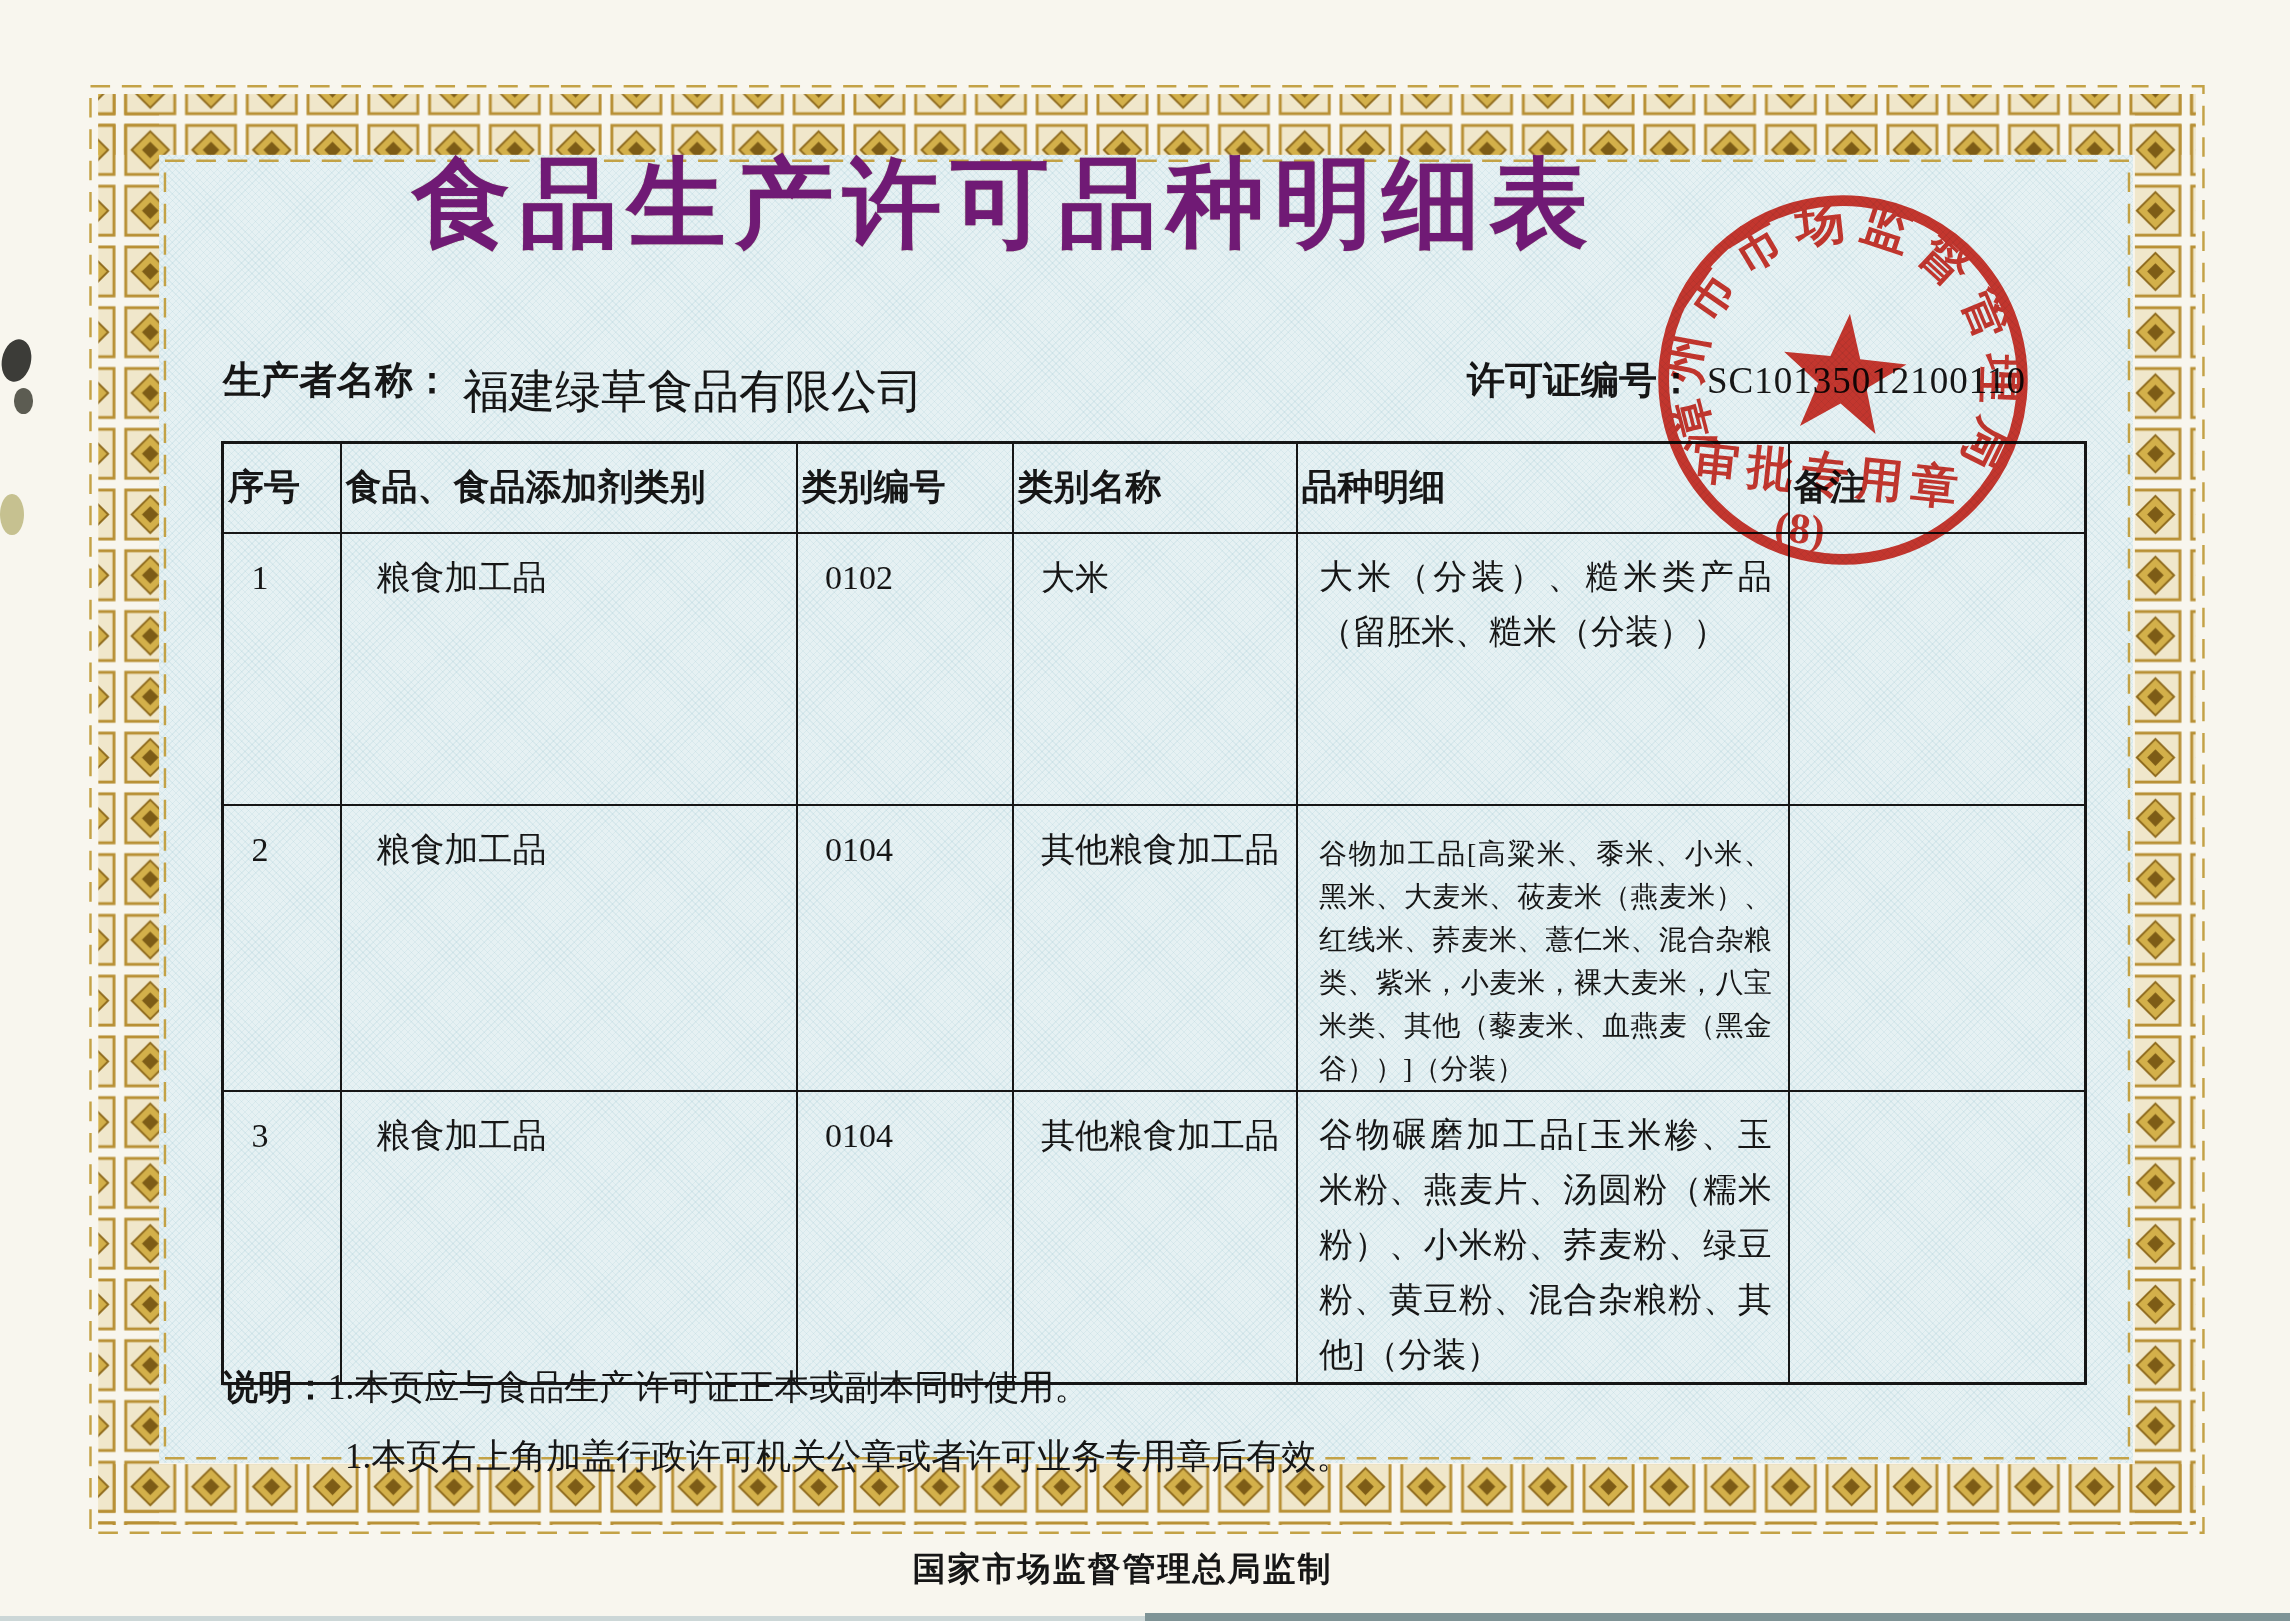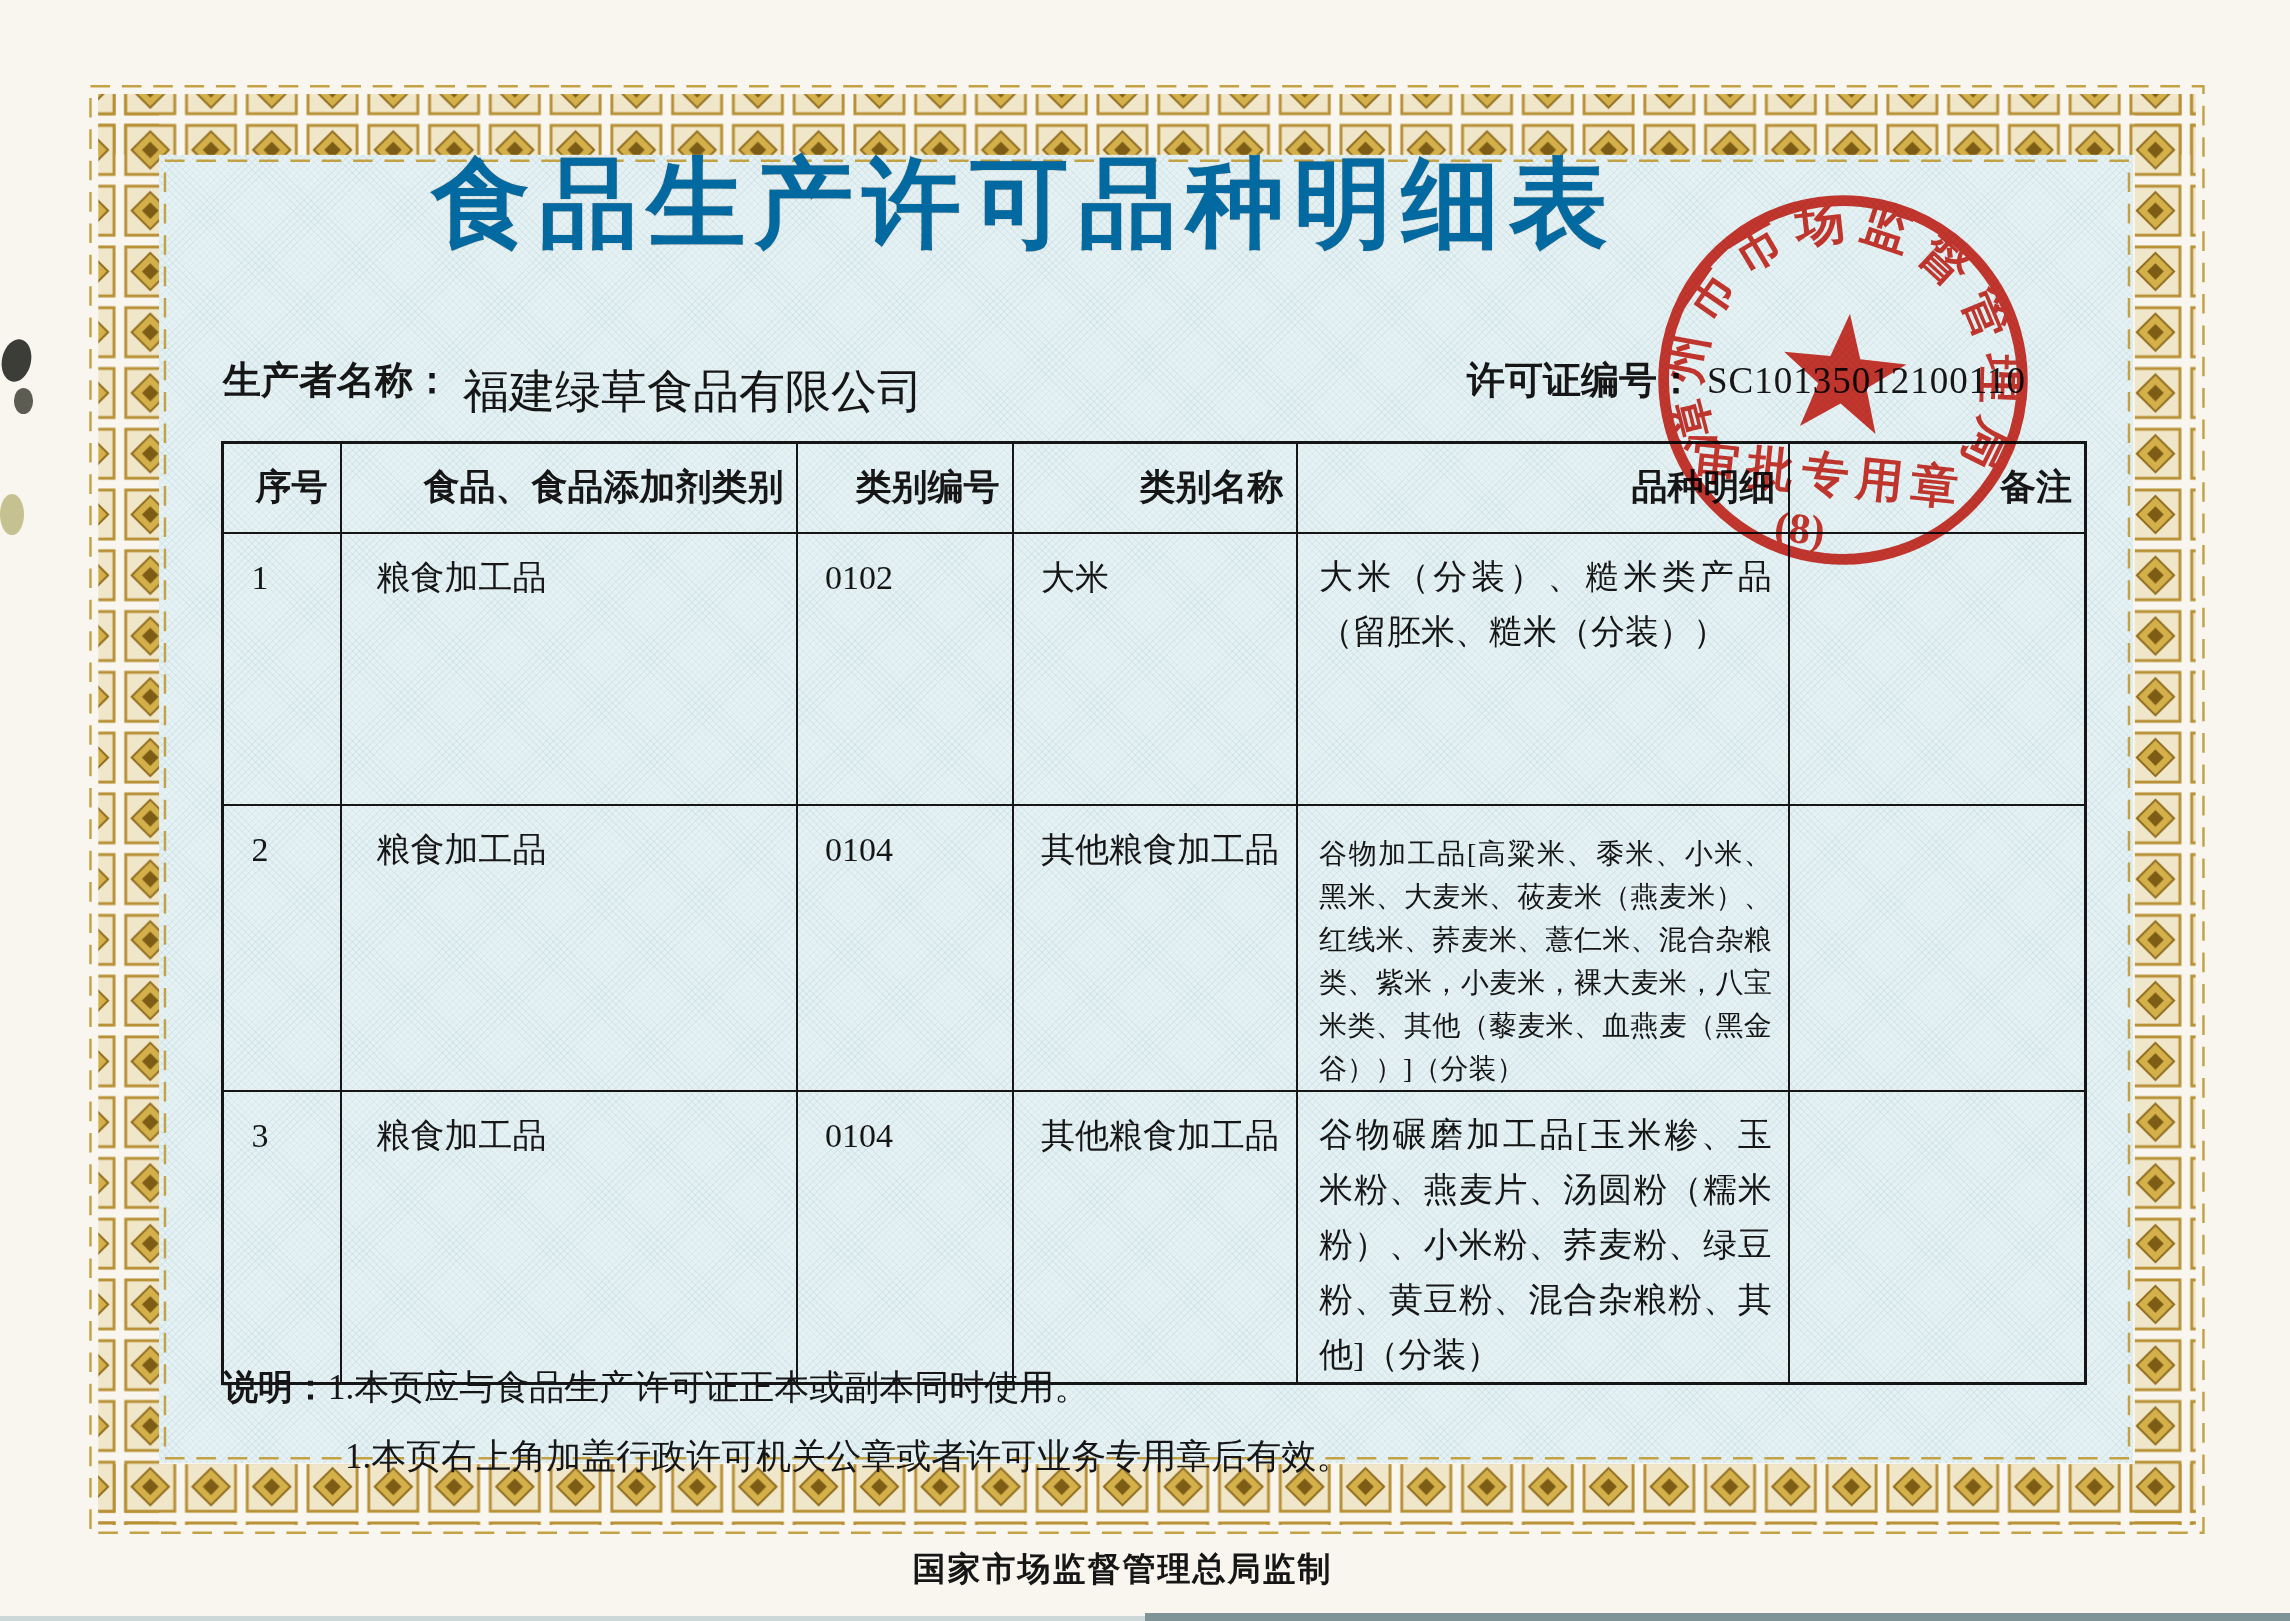--- a/index.html
+++ b/index.html
@@ -11,35 +11,35 @@
   
   .sheet{
     position:absolute;left:159px;top:155px;width:1974px;height:1308px;
     background-color:#e6f1f3;
     background-image:
       repeating-linear-gradient(45deg, rgba(125,180,195,.13) 0 1px, rgba(0,0,0,0) 1px 4.9px),
       repeating-linear-gradient(-45deg, rgba(125,180,195,.13) 0 1px, rgba(0,0,0,0) 1px 4.9px);
   }
   .frame-svg{position:absolute;left:0;top:0;pointer-events:none;}
   .title{
-    position:absolute;left:412px;top:139px;width:1225px;text-align:center;
-    font-size:98px;font-weight:bold;letter-spacing:9.8px;color:#0369a1;
+    position:absolute;left:412px;top:139px;width:1225px;text-align:left;
+    font-size:98px;font-weight:bold;letter-spacing:9.8px;color:#701a75;
     text-shadow:0 0 1px rgba(90,60,10,.6);white-space:nowrap;
   }
   .producer-label{position:absolute;left:223px;top:355px;font-size:38px;font-weight:bold;}
   .producer-name{position:absolute;left:463px;top:361px;font-size:46px;text-align:right;}
   .license-label{position:absolute;left:1467px;top:355px;font-size:38px;font-weight:bold;}
   .license-number{position:absolute;left:1707px;top:359px;font-size:37px;letter-spacing:1px;}
   .products-table{
     position:absolute;left:221px;top:441px;width:1862px;
     border-collapse:collapse;table-layout:fixed;
     border:3.9px solid #161616;
   }
   .products-table th,.products-table td{border:2.9px solid #161616;overflow:hidden;}
-  .products-table th{font-size:36px;font-weight:bold;text-align:right;vertical-align:middle;padding:12px;margin-left:16px;}
+  .products-table th{font-size:36px;font-weight:bold;text-align:left;vertical-align:middle;padding:4px;margin-left:16px;}
   .products-table td{vertical-align:top;font-size:34px;line-height:49px;}
   td.c-no{padding:19.6px 0 0 27.4px;}
   td.c-cat{padding:19.6px 0 0 35px;}
   td.c-code{padding:19.6px 0 0 27.4px;}
   td.c-name{padding:19.6px 0 0 27.4px;}
   td.c-detail{padding:15.7px 15.7px 0 21.6px;line-height:55px;text-align:justify;}
   tr.r2 td.c-detail{font-size:28px;line-height:43px;padding-top:26px;}
   .notes-line1{position:absolute;left:223px;top:1364px;font-size:35px;white-space:nowrap;}
   .notes-line1 .nlabel{font-weight:bold;}
   .notes-line2{position:absolute;left:345px;top:1433px;font-size:35px;white-space:nowrap;}

